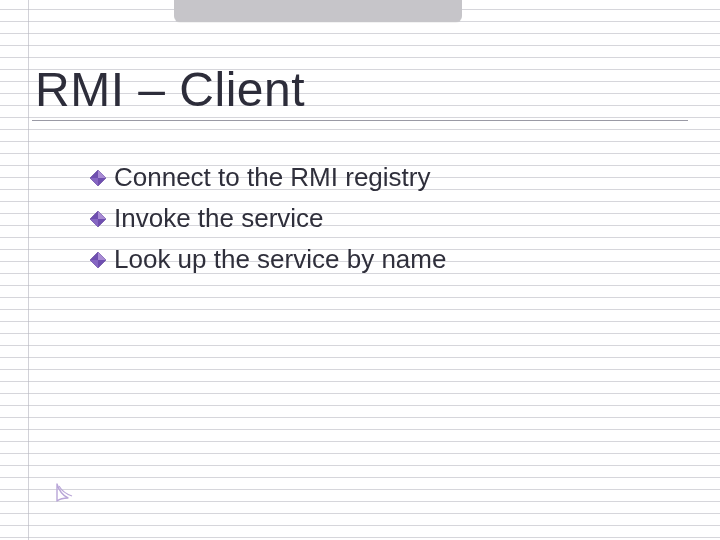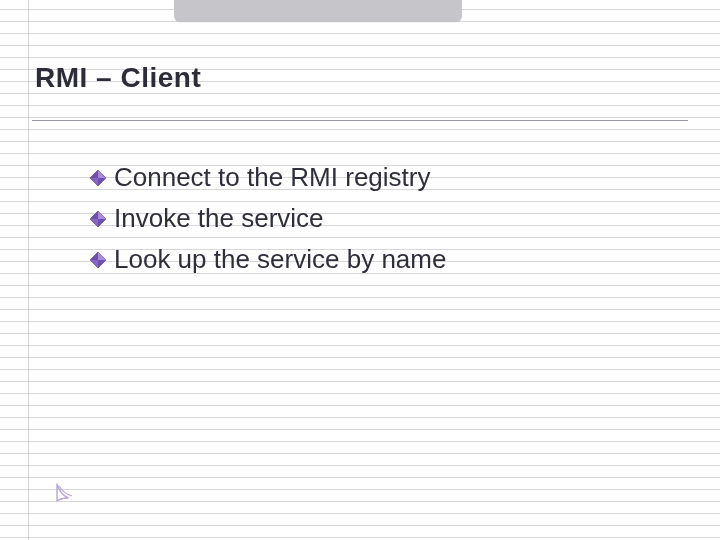--- a/index.html
+++ b/index.html
@@ -48,24 +48,24 @@
     height: 22px;
     background: #c6c5c9;
     border-bottom-left-radius: 6px;
     border-bottom-right-radius: 6px;
     box-shadow: 0 1px 0 rgba(0,0,0,0.05);
   }
   .title {
     position: absolute;
     top: 62px;
     left: 35px;
-    font-size: 28px;
+    font-size: 48px;
     color: #2d2d3a;
     letter-spacing: 0.5px;
-    font-weight: 700;
+    font-weight: 400;
   }
   .title-underline {
     position: absolute;
     top: 120px;
     left: 32px;
     right: 32px;
     height: 1px;
     background: #9a9aa5;
   }
   .bullets {

